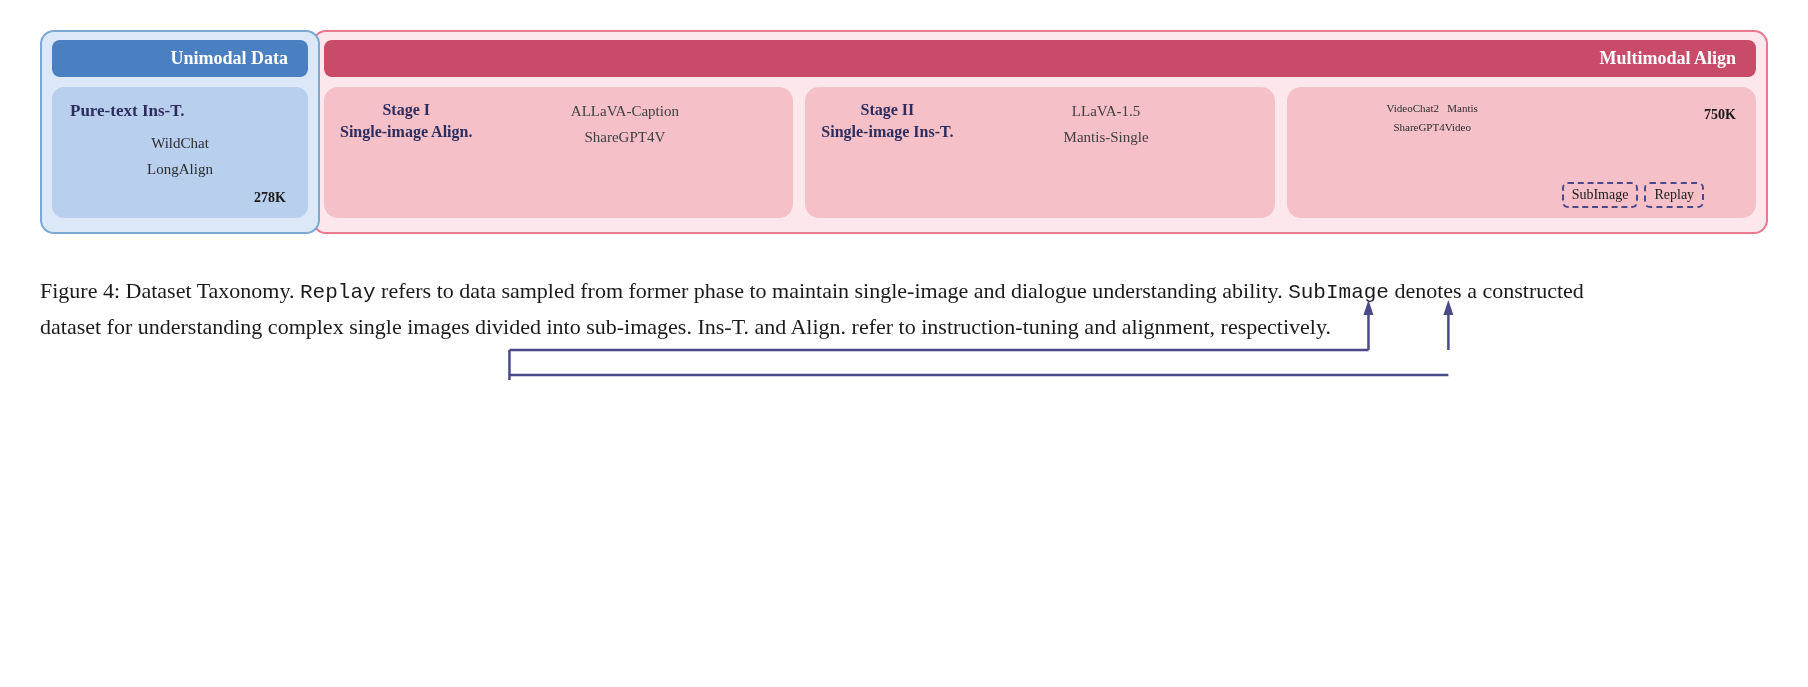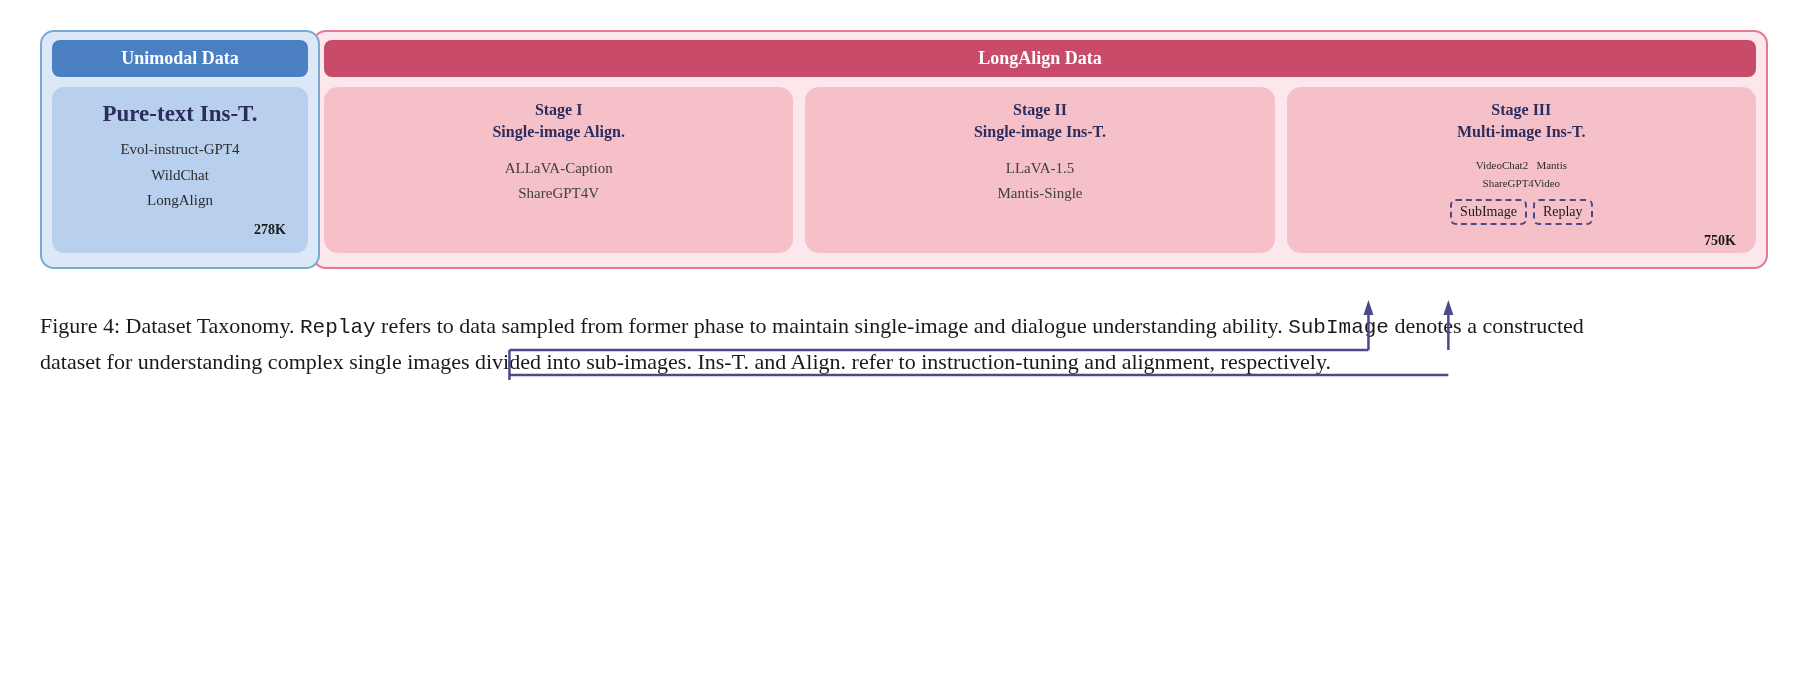--- a/index.html
+++ b/index.html
@@ -29,21 +29,21 @@
       padding: 8px 10px 14px 10px;
       min-width: 280px;
       display: flex;
       flex-direction: column;
       z-index: 2;
     }
 
     .section-header {
       border-radius: 8px;
       padding: 8px 20px;
-      text-align: center;
+      text-align: right;
       font-weight: bold;
       font-size: 18px;
       color: #ffffff;
       margin-bottom: 10px;
     }
 
     .unimodal-header {
       background: #4a7fc1;
     }
 
@@ -56,23 +56,22 @@
       border-radius: 12px;
       padding: 14px 18px 12px 18px;
       flex: 1;
       display: flex;
       flex-direction: column;
       justify-content: flex-start;
     }
 
     .pure-text-title {
       font-weight: bold;
-      font-size: 23px;
+      font-size: 17px;
       color: #2c2c5e;
-      text-align: center;
       margin-bottom: 10px;
     }
 
     .pure-text-items {
       font-size: 15px;
       color: #2c2c2c;
       line-height: 1.7;
       text-align: center;
     }
 
@@ -102,24 +101,24 @@
     .stages-row {
       display: flex;
       gap: 12px;
       flex: 1;
       align-items: stretch;
     }
 
     .stage-box {
       background: #f5c0c8;
       border-radius: 14px;
-      padding: 12px 16px 4px 16px;
-      flex: 1;
-      display: flex;
-      flex-direction: column;
+      padding: 12px 16px 10px 16px;
+      flex: 1;
+      display: flex;
+      flex-direction: row;
     }
 
     .stage-title {
       font-weight: bold;
       font-size: 16px;
       color: #2c2c5e;
       text-align: center;
       line-height: 1.4;
       margin-bottom: 12px;
     }
@@ -182,50 +181,48 @@
 <body>
 
 <div class="diagram-container">
   <div class="diagram-area">
 
     <div class="unimodal-wrapper">
       <div class="section-header unimodal-header">Unimodal Data</div>
       <div class="pure-text-box">
         <div class="pure-text-title">Pure-text Ins-T.</div>
         <div class="pure-text-items">
-          <div>Evol-instruct-GPT4</div>
           <div>WildChat</div>
           <div>LongAlign</div>
         </div>
         <div class="count-label">278K</div>
       </div>
     </div>
 
     <div class="multimodal-wrapper">
-      <div class="section-header multimodal-header">LongAlign Data</div>
+      <div class="section-header multimodal-header">Multimodal Align</div>
       <div class="stages-row">
 
         <div class="stage-box">
           <div class="stage-title">Stage I<br>Single-image Align.</div>
           <div class="stage-items">
             <div>ALLaVA-Caption</div>
             <div>ShareGPT4V</div>
           </div>
         </div>
 
         <div class="stage-box">
           <div class="stage-title">Stage II<br>Single-image Ins-T.</div>
           <div class="stage-items">
             <div>LLaVA-1.5</div>
             <div>Mantis-Single</div>
           </div>
         </div>
 
         <div class="stage-box">
-          <div class="stage-title">Stage III<br>Multi-image Ins-T.</div>
           <div class="stage-iii-content">
             <div>
               <span>VideoChat2</span>&nbsp;&nbsp;
               <span>Mantis</span>
             </div>
             <div>ShareGPT4Video</div>
           </div>
           <div class="stage-iii-bottom">
             <div class="dashed-box">SubImage</div>
             <div class="dashed-box">Replay</div>

